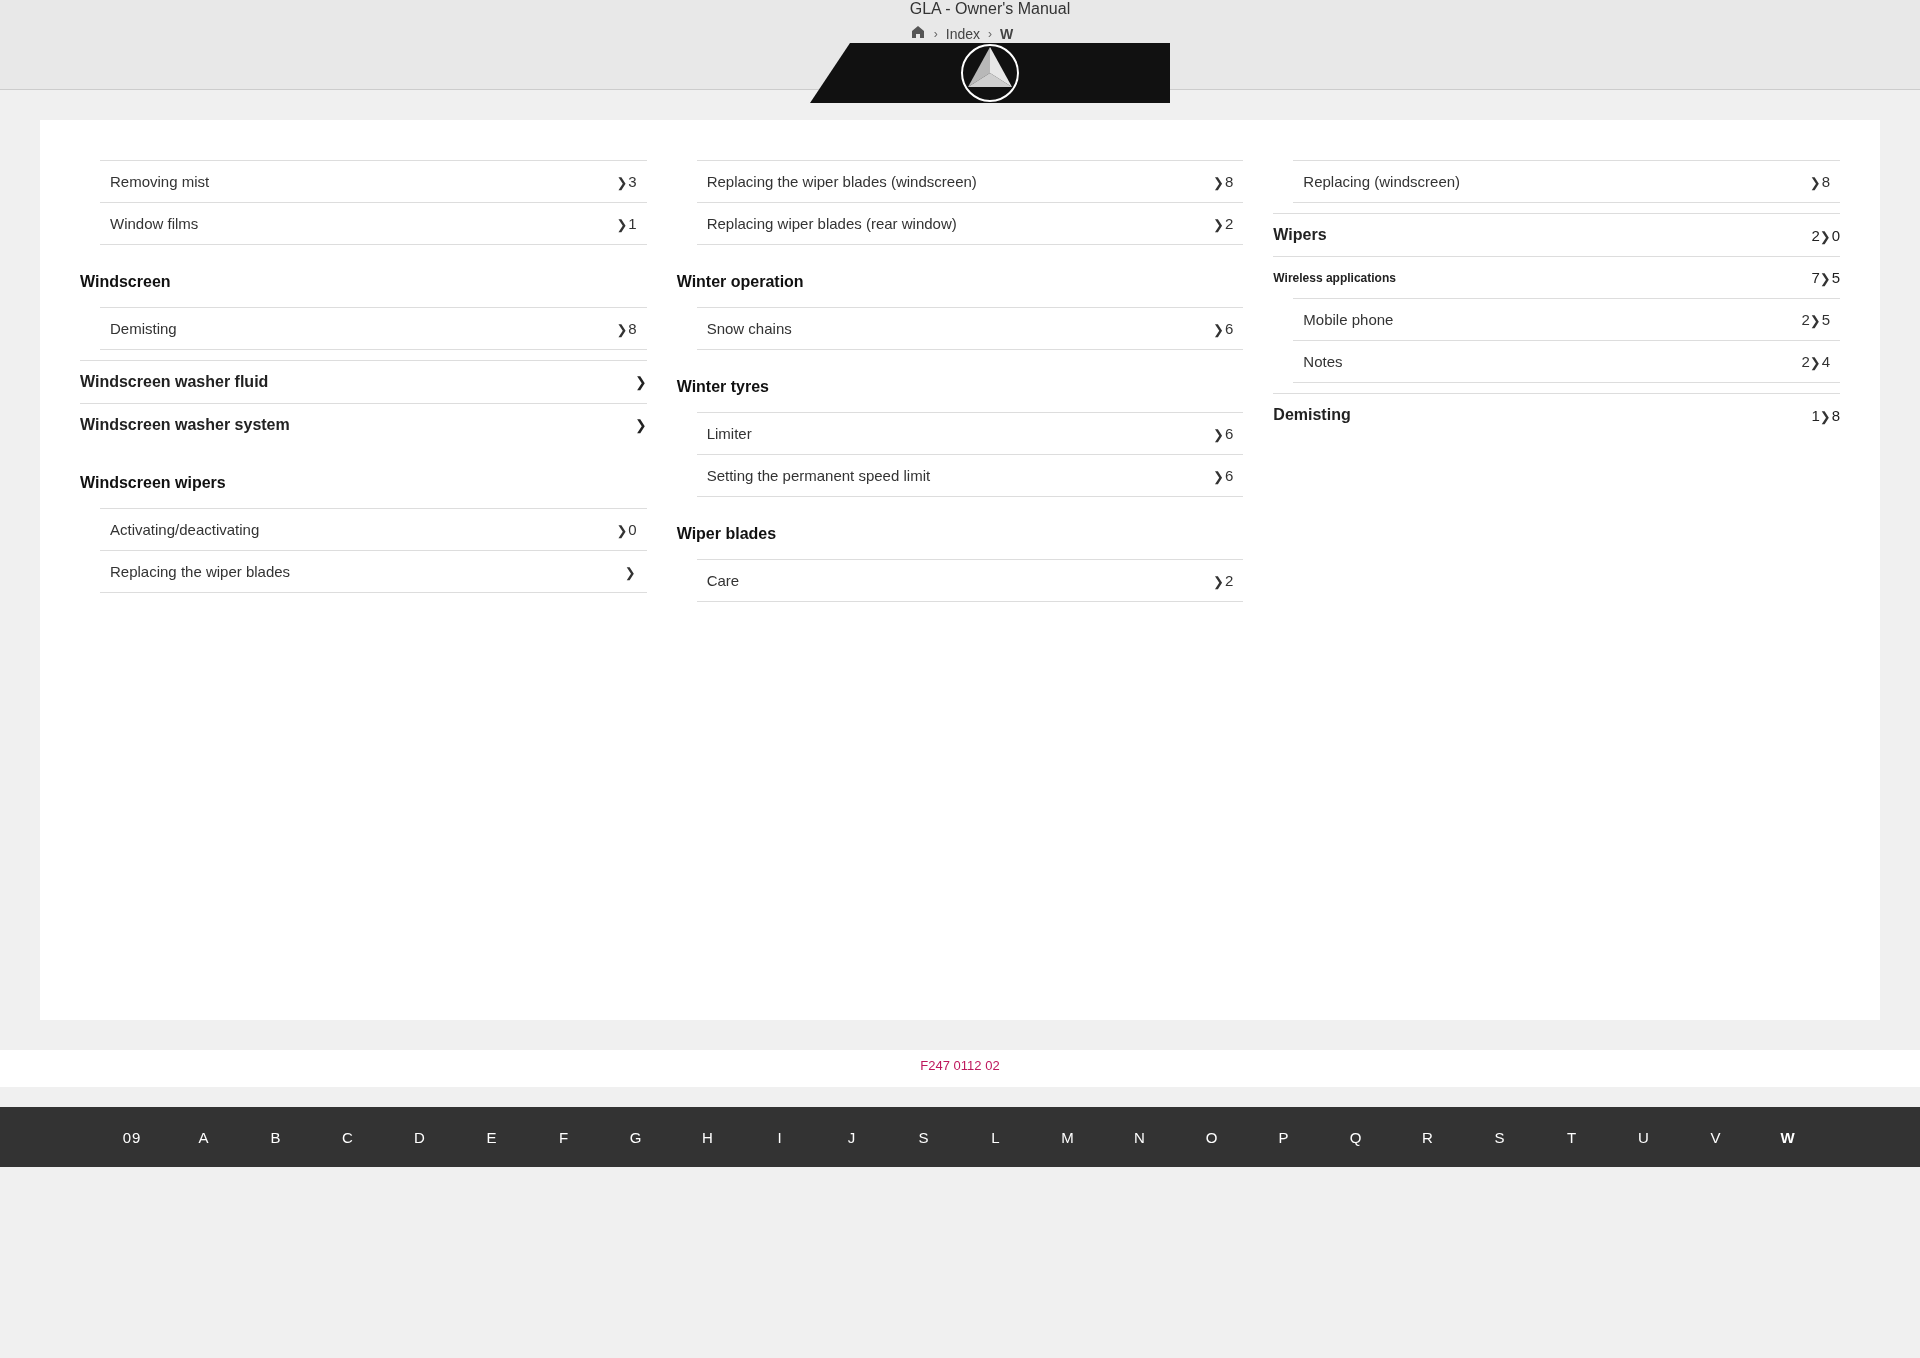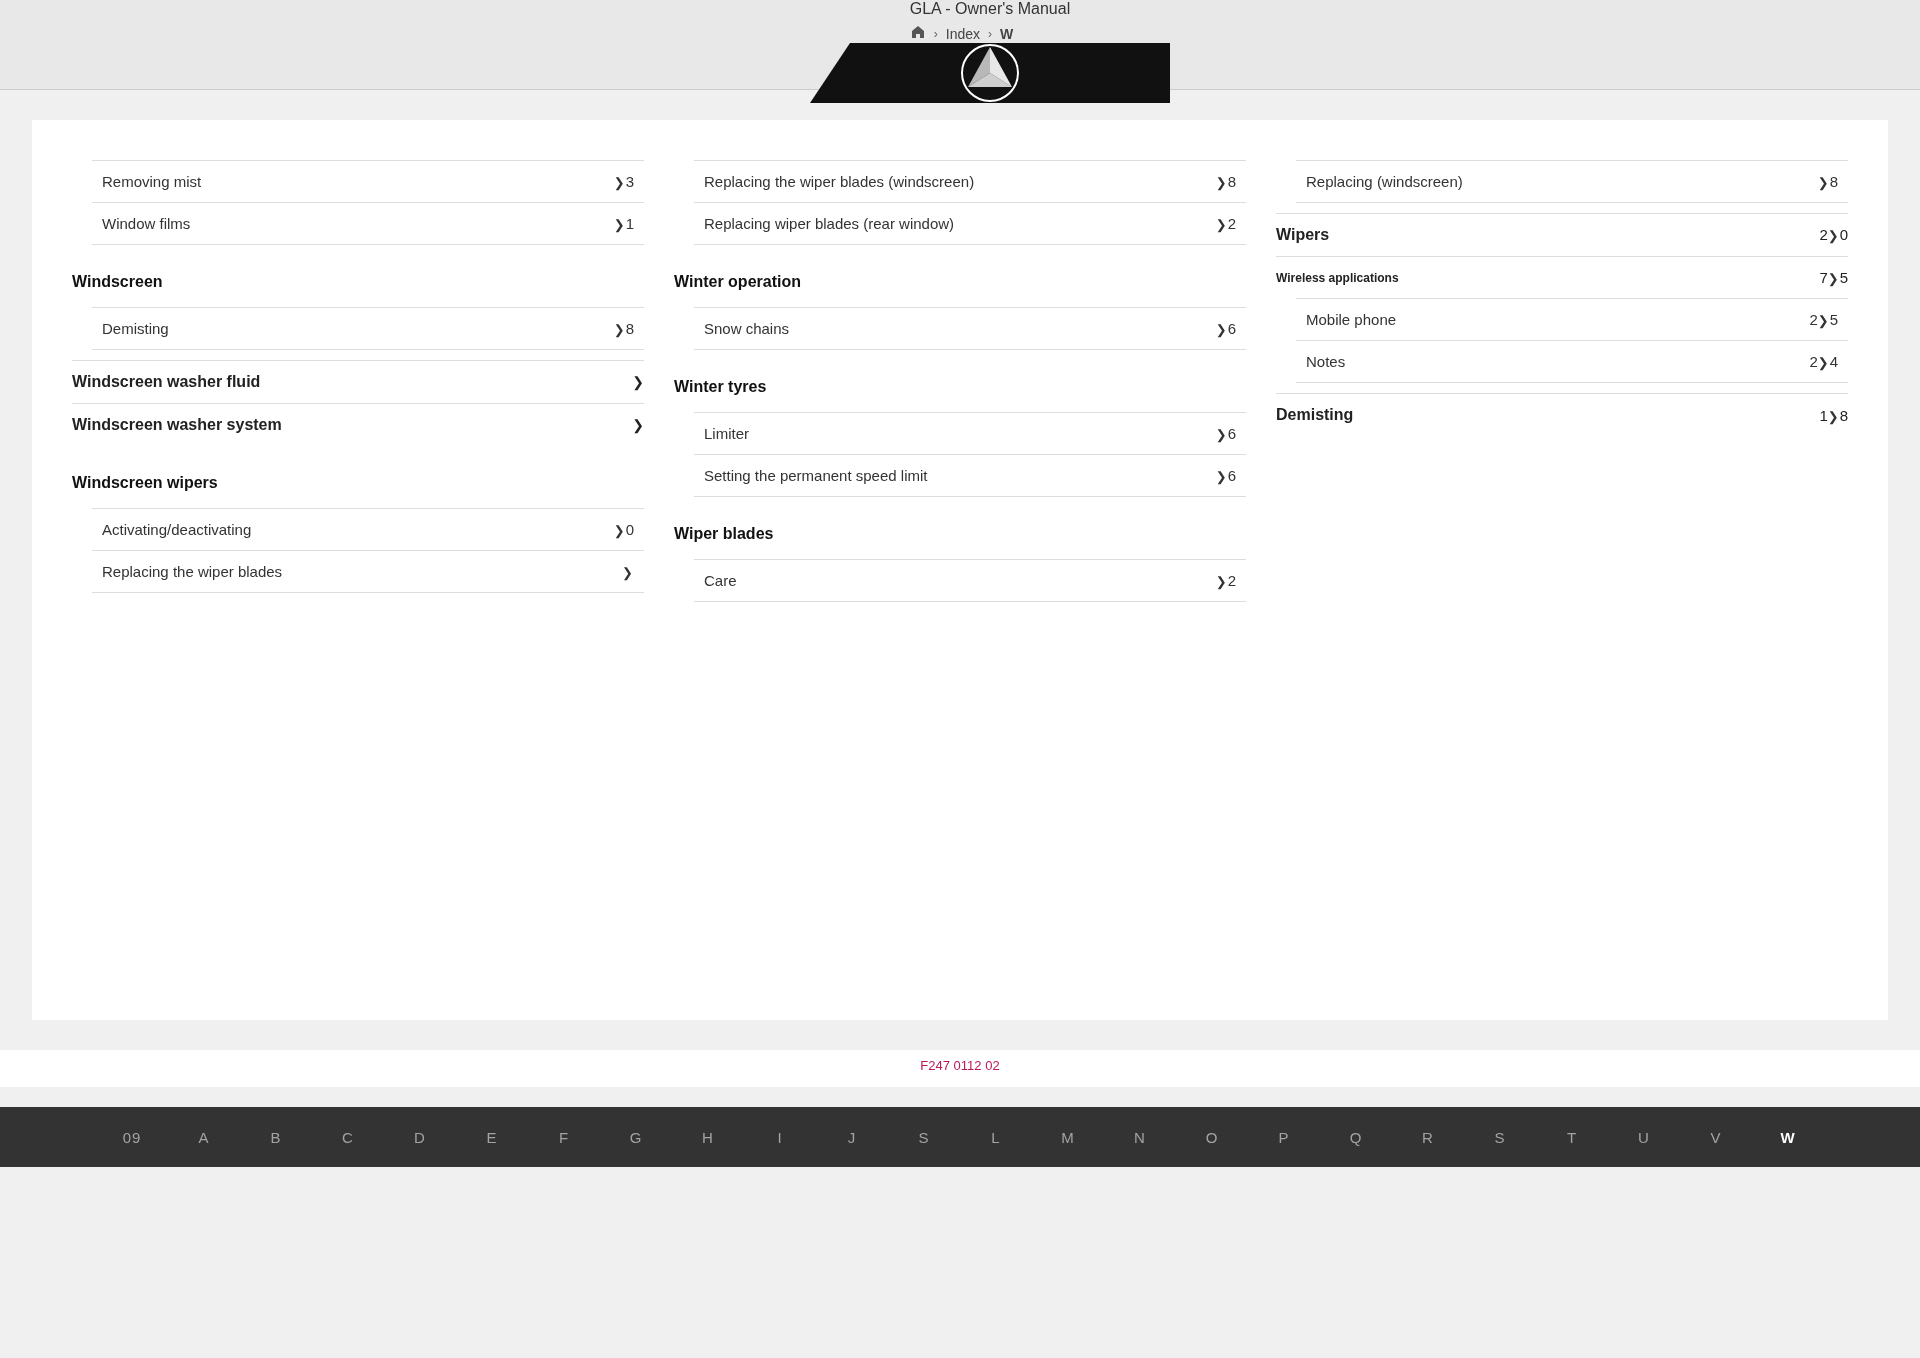--- a/index.html
+++ b/index.html
@@ -62,21 +62,21 @@
       clip-path: polygon(40px 0%, 100% 0%, 100% 100%, 0% 100%);
     }
     .mercedes-star {
       width: 60px;
       height: 60px;
     }
 
     
     .main-content {
       background: white;
-      margin: 30px 32px;
+      margin: 30px 40px;
       padding: 40px 40px 40px 40px;
       min-height: 900px;
     }
 
     
     .columns {
       display: flex;
       gap: 0;
       align-items: flex-start;
     }
@@ -135,21 +135,21 @@
     .footer {
       background: #333;
       height: 60px;
       display: flex;
       align-items: center;
       justify-content: center;
       gap: 0;
       margin-top: 20px;
     }
     .footer-letter {
-      color: #a3a3a3;
+      color: #ffffff;
       font-size: 15px;
       width: 72px;
       text-align: center;
       cursor: pointer;
       letter-spacing: 1px;
     }
     .footer-letter.active {
       color: white;
       font-weight: bold;
     }
@@ -306,21 +306,21 @@
 
       <table class="items-table">
         <tbody>
             <tr>
           <td class="item-label">Replacing (windscreen)</td>
           <td class="page-num"><span class="arrow-icon">❯</span>8</td>
         </tr>
       </tbody>
         </table>
 
-      <div style="border-top:1px solid #ddd; padding: 12px 0; display:flex; justify-content:space-between; align-items:flex-start;gap:24px;">
+      <div style="border-top:1px solid #ddd; padding: 12px 0; display:flex; justify-content:space-between; align-items:center;gap:24px;">
         <span style="font-weight:bold; font-size:16px;">Wipers</span>
         <span style="font-size:15px;">2<span class="arrow-icon">❯</span>0</span>
       </div>
 
       <div style="border-top:1px solid #ddd; padding: 12px 0; display:flex; justify-content:space-between; align-items:center;">
         <span style="font-weight:bold; font-size:12px;">Wireless applications</span>
         <span style="font-size:15px;">7<span class="arrow-icon">❯</span>5</span>
       </div>
 
 

